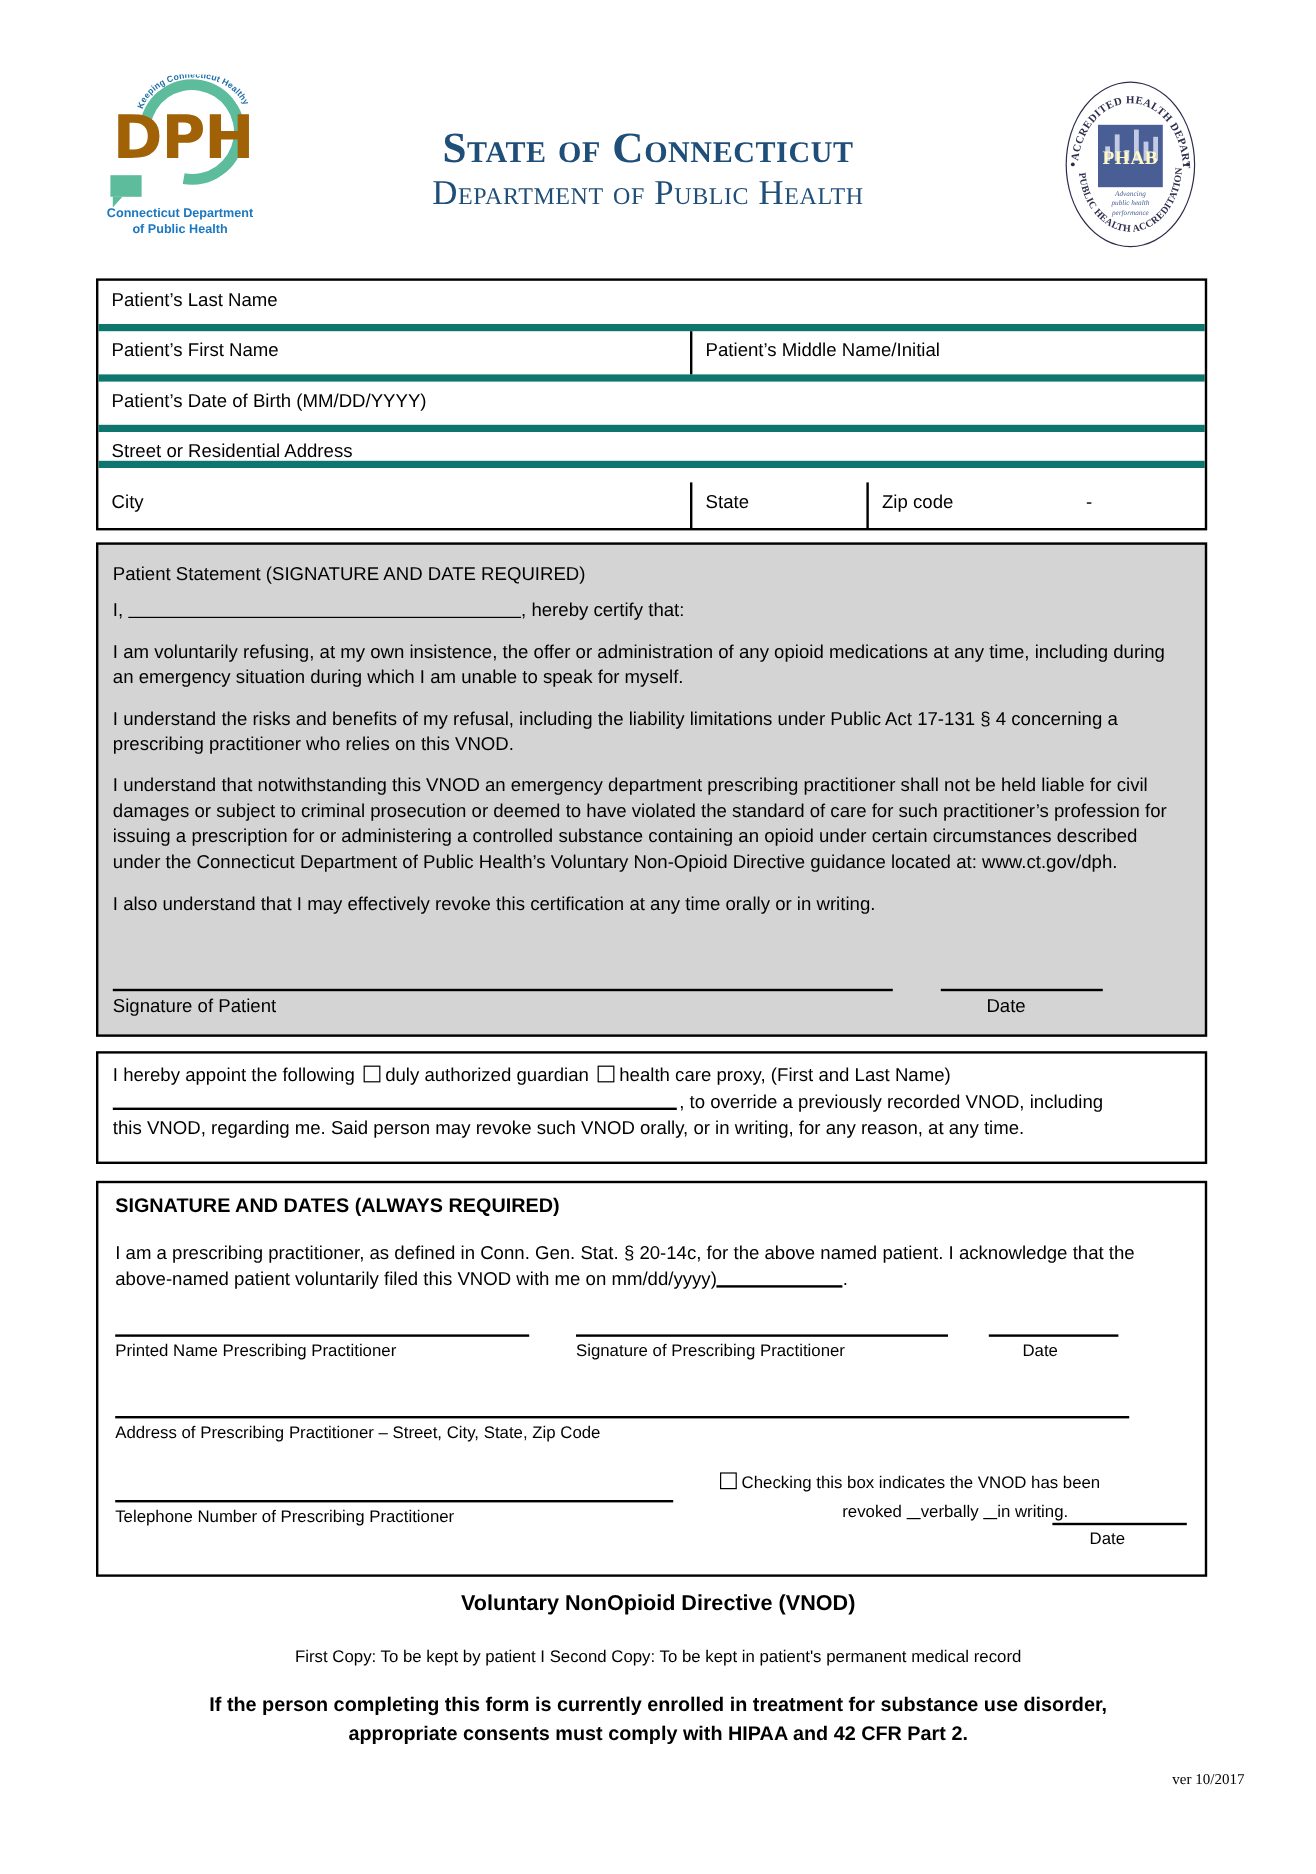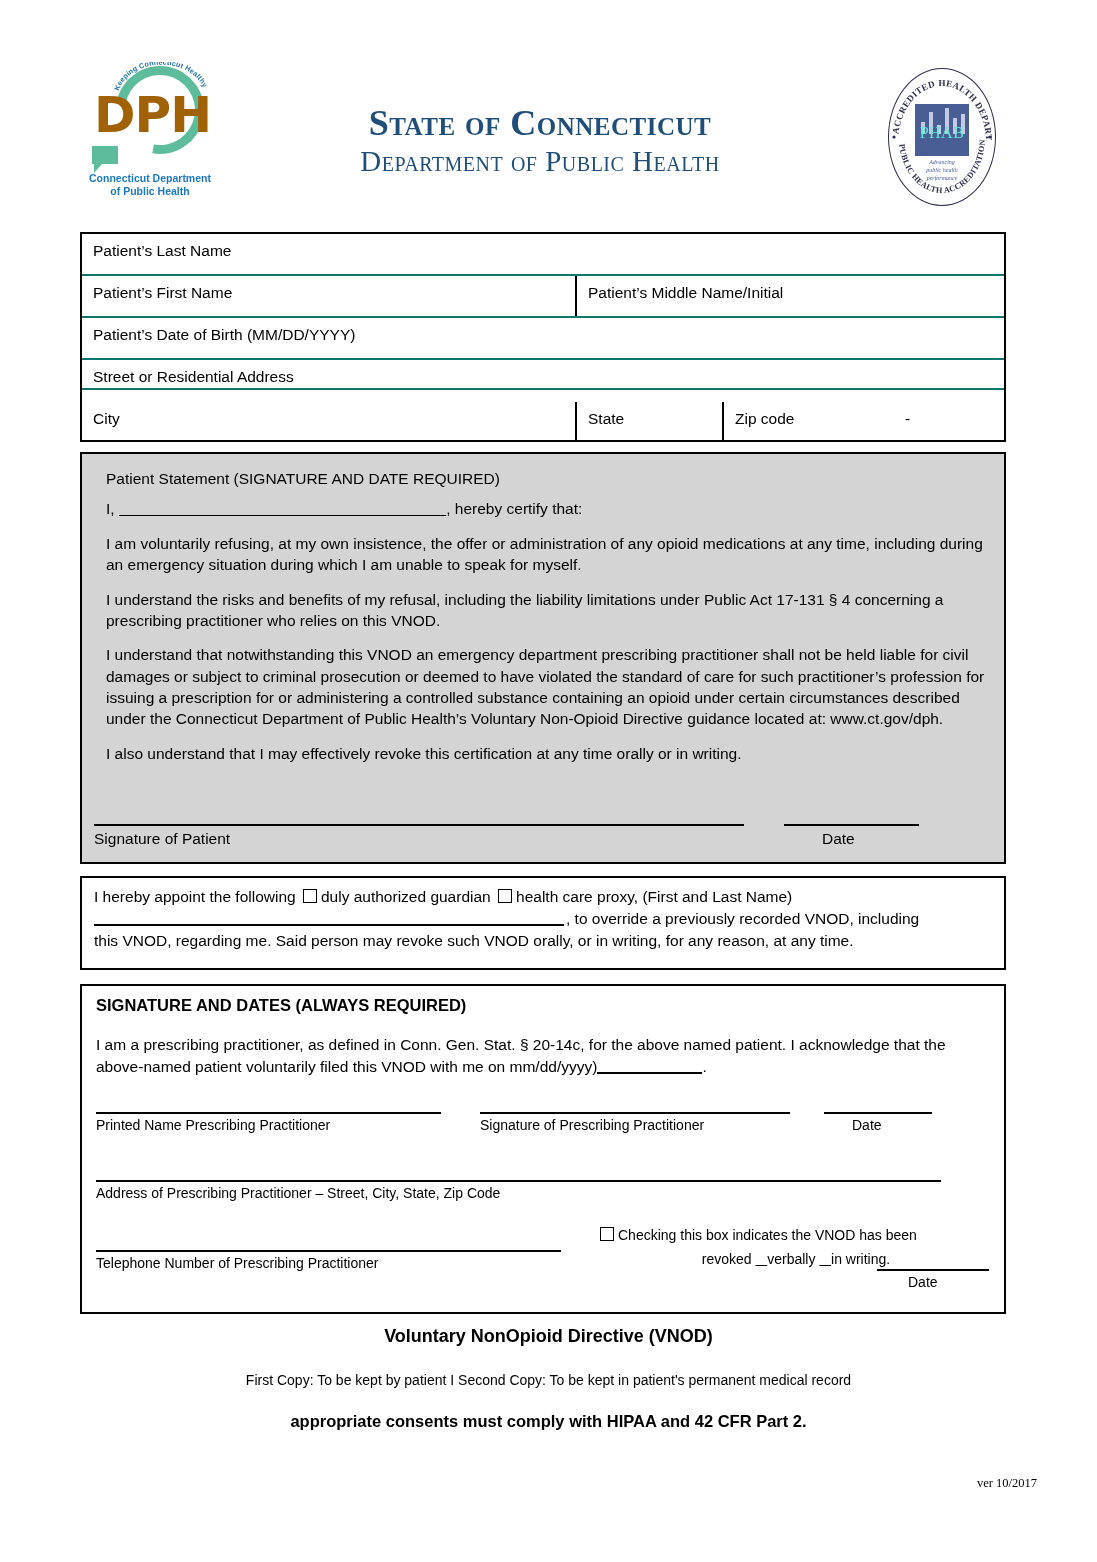--- a/index.html
+++ b/index.html
@@ -76,52 +76,52 @@
   .phab-sq {
     position:absolute; left:27px; top:36px; width:54px; height:52px;
     background:#4A5E96;
   }
   .phab-sq .bars { position:absolute; left:0; top:0; width:54px; height:30px; }
   .phab-sq .bars i {
     position:absolute; bottom:0; width:4px; background:#C3CBE4; display:block;
   }
   .phab-name {
     position:absolute; left:0; bottom:14px; width:54px; text-align:center;
-    color:#5eead4; font-size:16px; font-weight:normal;
+    color:#fef9c3; font-size:16px; font-weight:bold;
     font-family:"Liberation Serif", serif; letter-spacing:.5px;
   }
   .phab-tag {
     position:absolute; left:22px; top:90px; width:64px; text-align:center;
     font-size:6px; color:#4A5E96; font-style:italic; line-height:1.35;
     font-family:"Liberation Serif", serif;
   }
   .phab-ring-text { position:absolute; left:0; top:0; width:108px; height:138px; }
 
   
   .box {
     position:absolute; border:2px solid #000; background:#fff;
   }
   .box.shaded { background:#D4D4D4; }
 
   
   #tbl { left:80px; top:232px; width:926px; height:210px; }
   .trow {
     position:absolute; left:0; width:100%;
-    border-bottom:2px solid #0f766e;
+    border-bottom:6px solid #0f766e;
   }
   .trow.last { border-bottom:none; }
   .tcell {
     position:absolute; top:0; height:100%;
     padding:8px 0 0 11px; font-size:15.5px; line-height:1.2;
   }
   .vdiv { position:absolute; top:0; height:100%; width:0; border-left:2px solid #000; }
 
   
   #stmt { left:80px; top:452px; width:926px; height:412px; padding:14px 14px 0 12px; }
-  #stmt .p { font-size:15.5px; line-height:1.38; margin:0 0 13px 12px; }
+  #stmt .p { font-size:15.5px; line-height:1.38; margin:0 0 13px 0; }
   #stmt .p.first { margin-bottom:9px; }
   .ul { text-decoration:underline; letter-spacing:0; }
   .sigline-row {
     position:absolute; left:12px; bottom:14px; width:900px; height:46px;
   }
   .sigline-row .ln {
     position:absolute; bottom:22px; border-bottom:2px solid #000;
   }
   .sigline-row .lb {
     position:absolute; bottom:0px; font-size:15.5px;
@@ -331,17 +331,18 @@
     <div class="smalltxt" style="left:518px;top:264px;width:392px;text-align:center;">
       <span>revoked </span><span class="ul">&nbsp;&nbsp;&nbsp;</span><span>verbally </span><span class="ul">&nbsp;&nbsp;&nbsp;</span><span>in writing.</span>
     </div>
     <div class="sline" style="left:795px;top:283px;width:112px"></div>
     <div class="slabel" style="left:826px;top:288px">Date</div>
   </div>
 
   <div class="ft-title">Voluntary NonOpioid Directive (VNOD)</div>
   <div class="ft-sub">First Copy: To be kept by patient I Second Copy: To be kept in patient's permanent medical record</div>
   <div class="ft-bold">
+    <div>If the person completing this form is currently enrolled in treatment for substance use disorder,</div>
     <div>appropriate consents must comply with HIPAA and 42 CFR Part 2.</div>
   </div>
   <div class="ft-ver">ver 10/2017</div>
 
 </div>
 
 </body></html>

